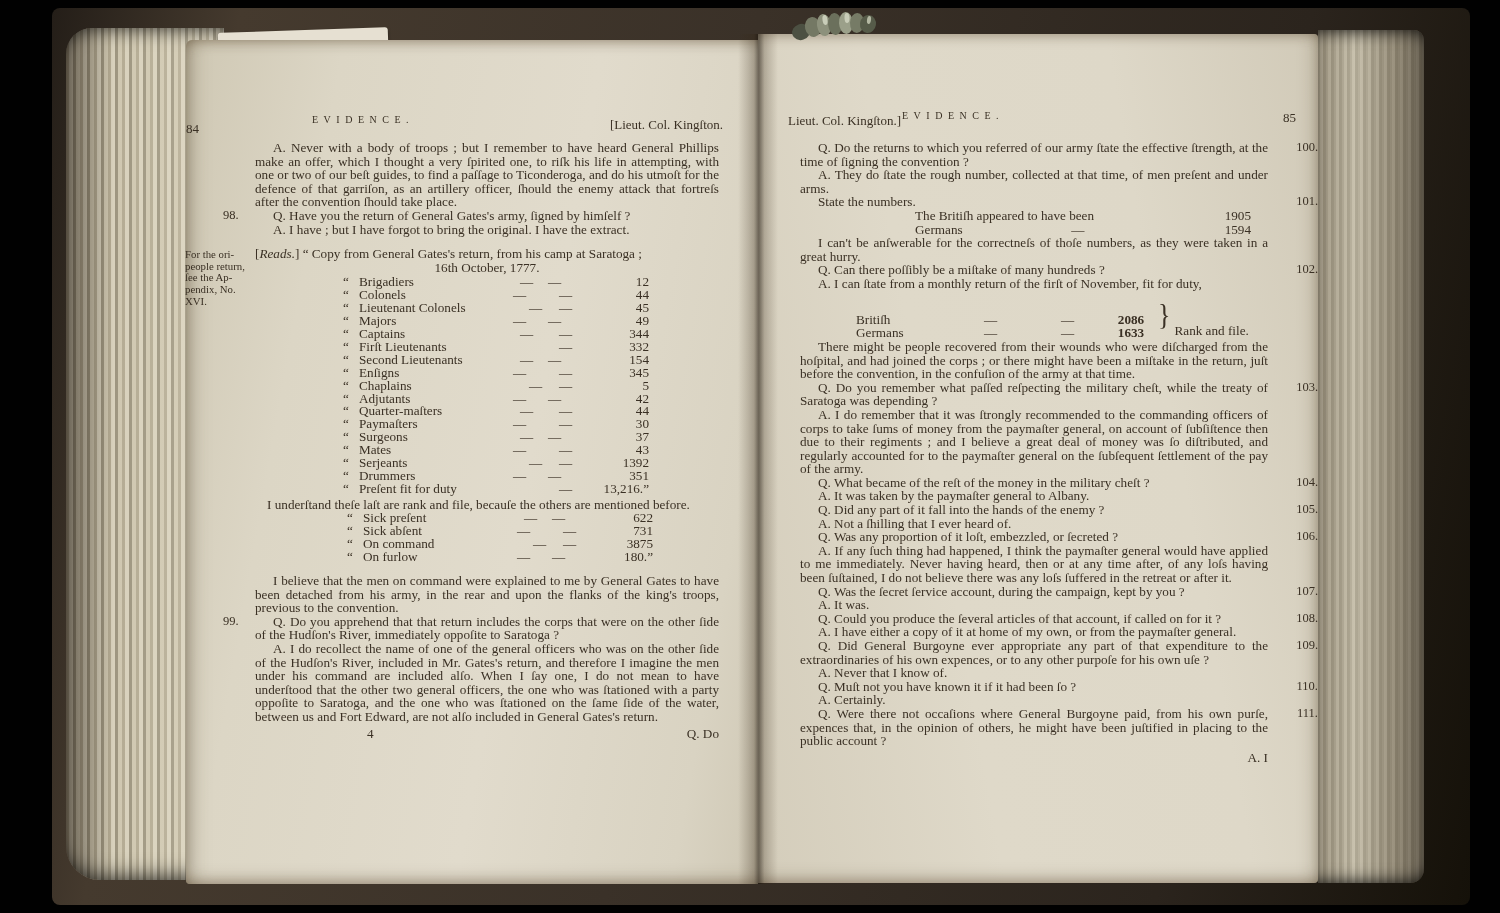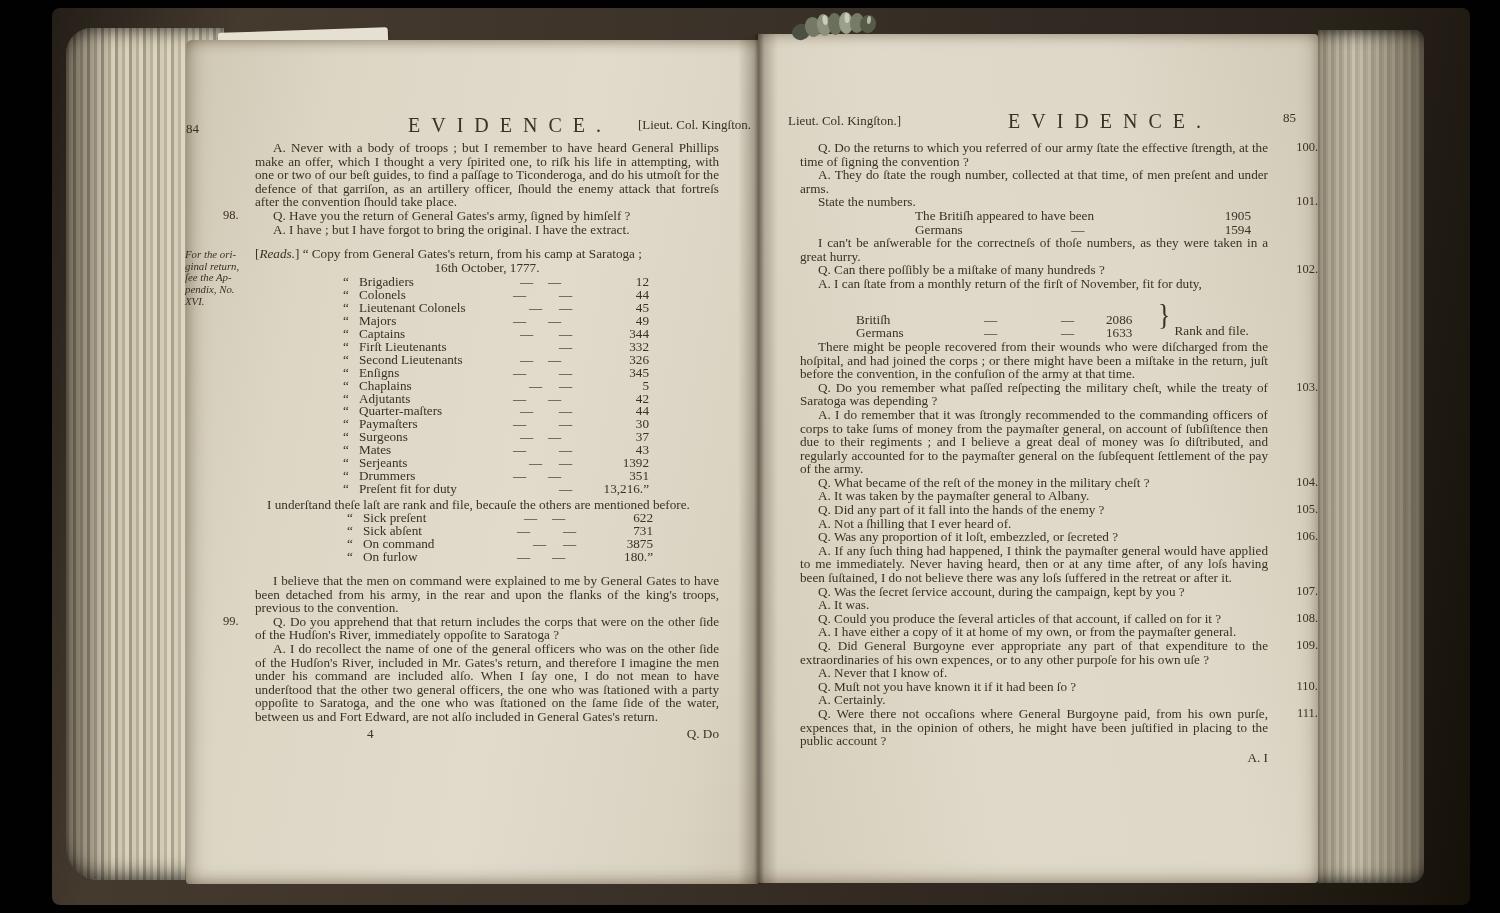--- a/index.html
+++ b/index.html
@@ -32,43 +32,43 @@
   .page-left{left:186px;top:40px;width:572px;height:844px;border-radius:6px 0 0 4px;
     background:linear-gradient(100deg,#cfc8b4,#dcd6c5 22%,#e1dbcc 58%,#d9d3c2 88%,#cfc8b5);
     box-shadow:inset 0 10px 14px -10px rgba(80,60,35,.55), inset 0 -12px 16px -10px rgba(80,60,35,.5), inset 14px 0 22px -14px rgba(70,55,30,.55);}
   .page-right{left:758px;top:34px;width:560px;height:849px;border-radius:0 4px 4px 0;
     background:linear-gradient(80deg,#d4cdbb,#dfd9c9 35%,#ded8c8 70%,#d1cab8);
     box-shadow:inset 0 10px 14px -10px rgba(80,60,35,.5), inset 0 -12px 16px -10px rgba(80,60,35,.5), inset -12px 0 20px -14px rgba(70,55,30,.5);}
   .gutter{position:absolute;left:738px;top:34px;width:40px;height:850px;
     background:linear-gradient(90deg,rgba(54,40,22,0),rgba(54,40,22,.30) 40%,rgba(26,18,8,.55) 52%,rgba(54,40,22,.25) 66%,rgba(54,40,22,0));}
   
   .pnum{position:absolute;font-size:13px;}
-  .ptitle{position:absolute;font-size:20px;letter-spacing:.55em;text-align:right;white-space:nowrap;}
+  .ptitle{position:absolute;font-size:10px;letter-spacing:.55em;text-align:left;white-space:nowrap;}
   .pside{position:absolute;font-size:13px;white-space:nowrap;}
   .lp-num{left:186px;top:121px;}
   .lp-title{left:312px;top:114px;width:300px;}
-  .lp-side{left:581px;top:117px;width:170px;text-align:right;}
+  .lp-side{left:553px;top:117px;width:170px;text-align:right;}
   .rp-side{left:788px;top:113px;}
   .rp-title{left:902px;top:110px;width:310px;}
   .rp-num{left:1283px;top:110px;}
   
   .content{position:absolute;font-size:13.2px;line-height:13.6px;text-align:justify;}
   .lp-content{left:255px;top:141px;width:464px;}
   .rp-content{left:800px;top:141px;width:468px;}
   .para{position:relative;margin:0;text-indent:18px;}
   .para.noindent{text-indent:0;}
   .mnum{position:absolute;top:0;font-size:12.5px;text-indent:0;white-space:nowrap;}
   .lp-content .mnum{left:-32px;}
   .rp-content .mnum{right:-50px;}
   .ital{font-style:italic;margin-top:23px;}
   .centerline{text-align:center;text-indent:0;}
   
   .readswrap{position:relative;margin-top:11px;}
   .sidenote{position:absolute;left:-70px;top:2px;width:64px;font-size:10.8px;line-height:11.6px;text-align:left;}
-  .noteline{white-space:nowrap;font-style:italic;}
+  .noteline{white-space:nowrap;}
   
   .rtable{margin:2px 0 2px 88px;width:306px;}
   .trow{display:flex;line-height:12.9px;align-items:baseline;}
   .tq{width:16px;}
   .tlabel{width:148px;white-space:nowrap;}
   .dz{flex:1;text-align:center;}
   .tval{width:64px;text-align:right;white-space:nowrap;}
   .trow:nth-child(3n) .dz1{transform:translateX(9px);}
   .trow:nth-child(3n+1) .dz2{transform:translateX(-11px);}
   .trow:nth-child(2n) .dz1{transform:translateX(-7px);}
@@ -77,21 +77,21 @@
   
   .numline{display:flex;margin-left:115px;width:336px;line-height:13.6px;align-items:baseline;}
   .numline .nlabel{white-space:nowrap;}
   .numline .dz{flex:1;}
   .numline .nval{width:58px;text-align:right;}
   
   .bracegrp{display:flex;align-items:center;margin:0 0 1px 56px;}
   .bcol{width:300px;margin-top:22px;}
   .brow{display:flex;line-height:13.2px;align-items:baseline;}
   .blabel{width:96px;white-space:nowrap;}
-  .bval{width:50px;text-align:left;}
+  .bval{width:50px;text-align:center;font-weight:bold;}
   .brace{font-size:26px;line-height:26px;transform:scaleY(1.15);margin:0 4px 0 2px;}
   .blbl{white-space:nowrap;margin-top:32px;}
   
   .pagefoot{position:relative;height:15px;margin-top:3px;text-indent:0;}
   .sig{position:absolute;left:112px;}
   .catch{position:absolute;right:0;white-space:nowrap;}
   .rfoot{text-align:right;margin-top:3px;text-indent:0;}
   .coil{position:absolute;left:789px;top:5px;width:96px;height:40px;}
 </style>
 </head>
@@ -129,21 +129,21 @@
 
   <p class="para"><span class="mnum">98.</span><span>Q. Have you the return of General Gates's army, ſigned by himſelf ?</span></p>
 
   <p class="para"><span class="mnum"></span><span>A. I have ; but I have forgot to bring the original.  I have the extract.</span></p>
 </div>
 
     <div class="readswrap">
       <div class="sidenote">
   <div class="noteline">For the ori-</div>
 
-  <div class="noteline">ginal return,</div>
+  <div class="noteline">people return,</div>
 
   <div class="noteline">ſee the Ap-</div>
 
   <div class="noteline">pendix, No.</div>
 
   <div class="noteline">XVI.</div>
 </div>
       <div class="para noindent"><span>[</span><span class="ital">Reads.</span><span>]</span><span> “ Copy from General Gates's return, from his camp at Saratoga ;</span></div>
       <div class="centerline">16th October, 1777.</div>
     </div>
@@ -195,21 +195,21 @@
     <span class="dz dz1"></span>
     <span class="dz dz2">—</span>
     <span class="tval">332</span>
   </div>
 
   <div class="trow">
     <span class="tq">“</span>
     <span class="tlabel">Second Lieutenants</span>
     <span class="dz dz1">—</span>
     <span class="dz dz2">—</span>
-    <span class="tval">326</span>
+    <span class="tval">154</span>
   </div>
 
   <div class="trow">
     <span class="tq">“</span>
     <span class="tlabel">Enſigns</span>
     <span class="dz dz1">—</span>
     <span class="dz dz2">—</span>
     <span class="tval">345</span>
   </div>
 

